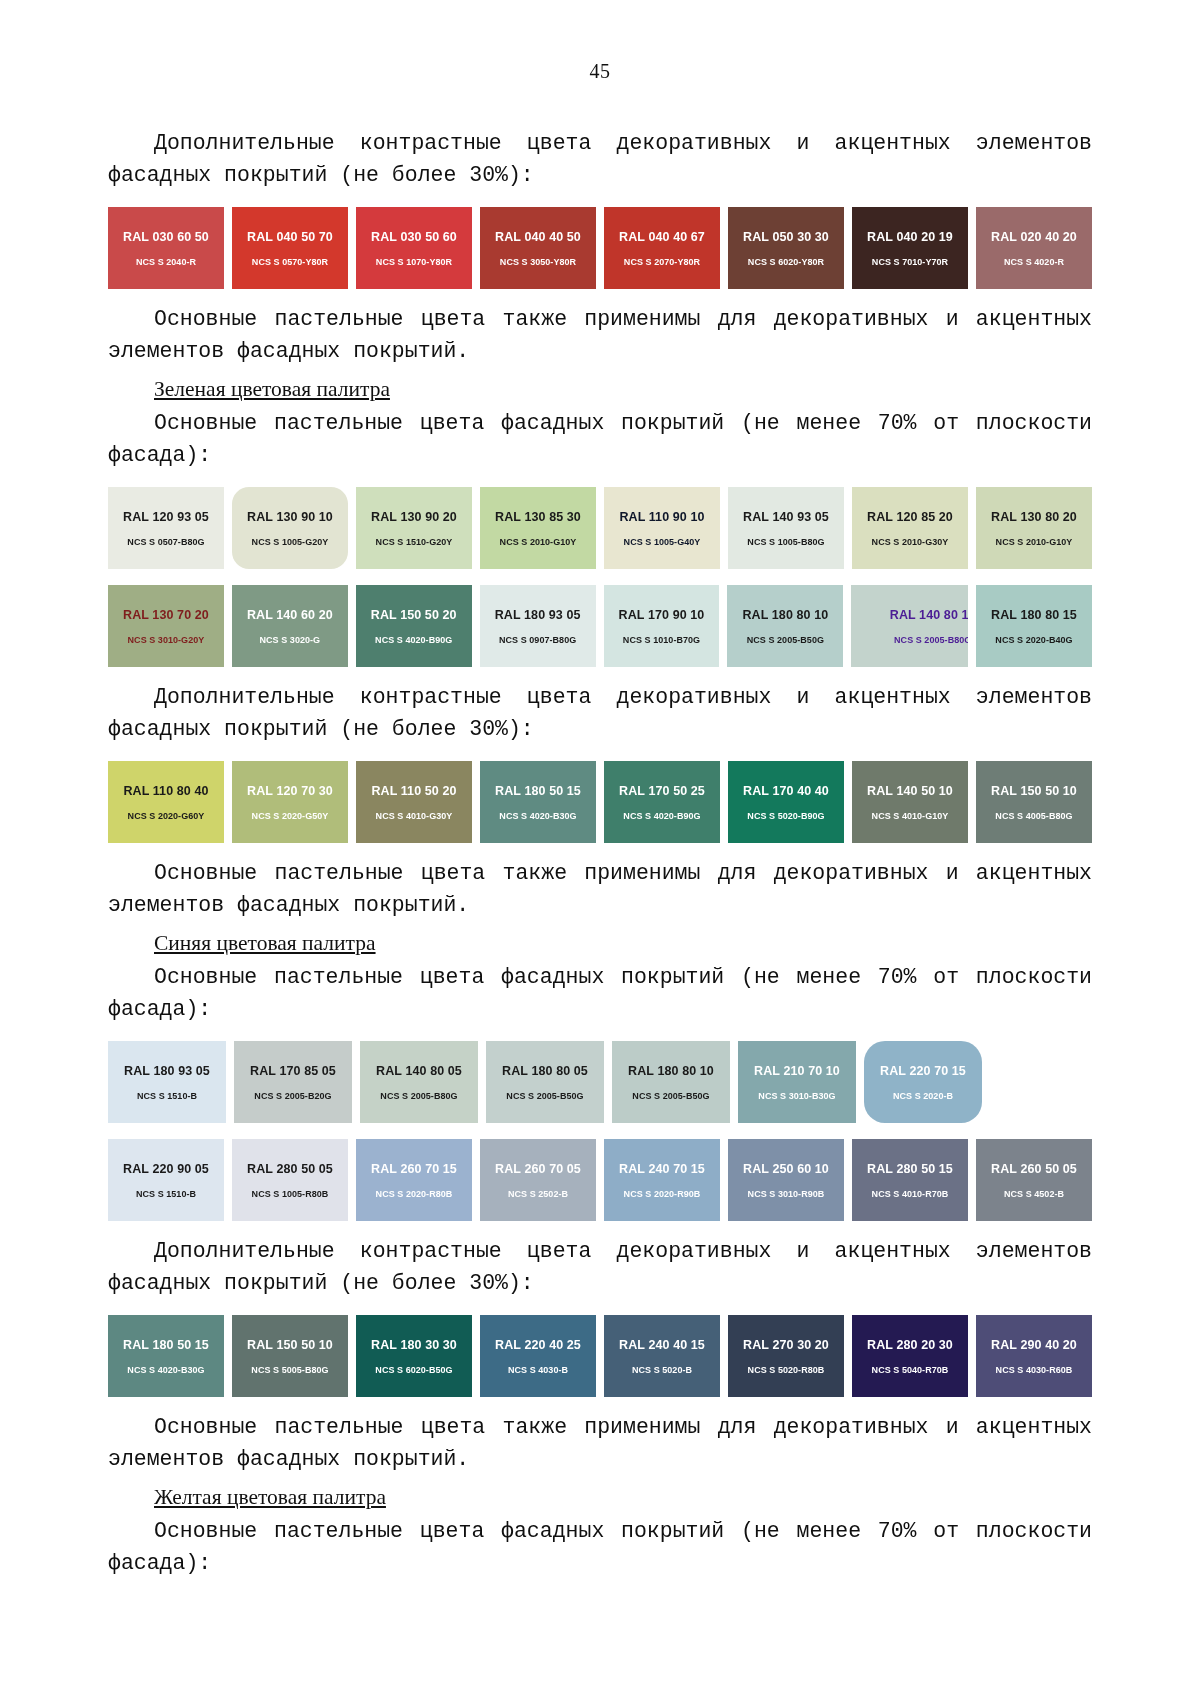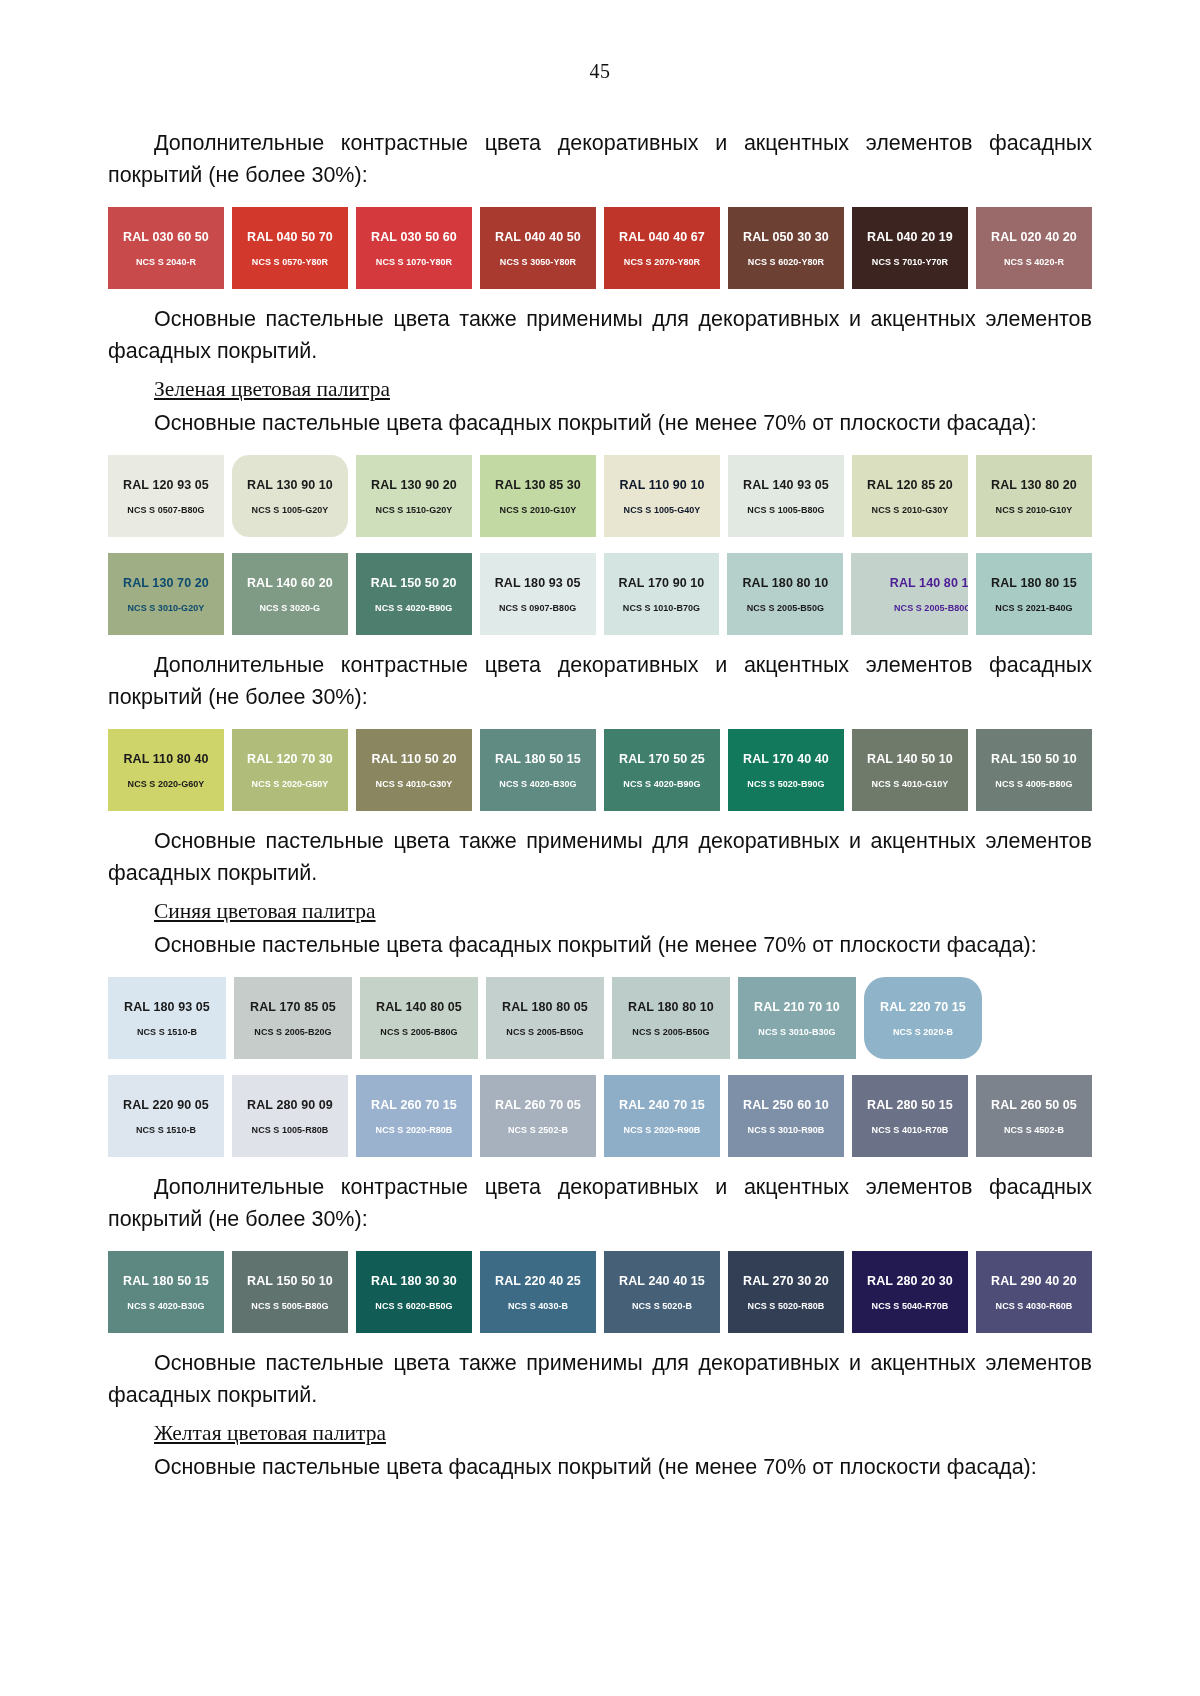--- a/index.html
+++ b/index.html
@@ -22,21 +22,21 @@
     font-family:"Liberation Serif", serif;
     margin:0 0 44px 0;
     letter-spacing:.5px;
   }
   p.body-text{
     margin:0 0 2px 0;
     font-size:21.5px;
     line-height:32px;
     text-align:justify;
     text-indent:46px;
-    font-family:Liberation Sans, sans-serif;
+    font-family:Liberation Mono, monospace;
     hyphens:none;
   }
   .subhead{
     margin:6px 0 2px 0;
     font-size:21.5px;
     line-height:32px;
     text-indent:46px;
     font-family:"Liberation Serif", serif;
   }
   .subhead span.u{
@@ -154,21 +154,21 @@
       <div class="swatch" style="background: rgb(218, 223, 191); color: rgb(26, 26, 26);">
         <div class="ral">RAL 120 85 20</div>
         <div class="ncs">NCS S 2010-G30Y</div>
       </div>
       <div class="swatch" style="background: rgb(207, 217, 183); color: rgb(26, 26, 26);">
         <div class="ral">RAL 130 80 20</div>
         <div class="ncs">NCS S 2010-G10Y</div>
       </div>
     </div>
   <div class="swatch-row">
-      <div class="swatch" style="background: rgb(159, 174, 133); color: #0c4a6e;">
+      <div class="swatch" style="background: rgb(159, 174, 133); color: #7f1d1d;">
         <div class="ral">RAL 130 70 20</div>
         <div class="ncs">NCS S 3010-G20Y</div>
       </div>
       <div class="swatch" style="background: rgb(127, 154, 133); color: rgb(255, 255, 255);">
         <div class="ral">RAL 140 60 20</div>
         <div class="ncs">NCS S 3020-G</div>
       </div>
       <div class="swatch" style="background: rgb(78, 127, 110); color: rgb(255, 255, 255);">
         <div class="ral">RAL 150 50 20</div>
         <div class="ncs">NCS S 4020-B90G</div>
@@ -184,21 +184,21 @@
       <div class="swatch" style="background: rgb(181, 207, 203); color: rgb(26, 26, 26);">
         <div class="ral">RAL 180 80 10</div>
         <div class="ncs">NCS S 2005-B50G</div>
       </div>
       <div class="swatch" style="background: rgb(195, 211, 204); color: #4c1d95; padding-left: 46px;">
         <div class="ral">RAL 140 80 10</div>
         <div class="ncs">NCS S 2005-B80G</div>
       </div>
       <div class="swatch" style="background: rgb(168, 203, 196); color: rgb(26, 26, 26);">
         <div class="ral">RAL 180 80 15</div>
-        <div class="ncs">NCS S 2021-B40G</div>
+        <div class="ncs">NCS S 2020-B40G</div>
       </div>
     </div>
 
   <p class="body-text">Дополнительные контрастные цвета декоративных и акцентных элементов фасадных покрытий (не более 30%):</p>
 
   <div class="swatch-row">
       <div class="swatch" style="background: rgb(207, 212, 106); color: rgb(26, 26, 26);">
         <div class="ral">RAL 110 80 40</div>
         <div class="ncs">NCS S 2020-G60Y</div>
       </div>
@@ -267,21 +267,21 @@
         <div class="ral">RAL 220 70 15</div>
         <div class="ncs">NCS S 2020-B</div>
       </div>
     </div>
   <div class="swatch-row">
       <div class="swatch" style="background: rgb(221, 230, 239); color: rgb(26, 26, 26);">
         <div class="ral">RAL 220 90 05</div>
         <div class="ncs">NCS S 1510-B</div>
       </div>
       <div class="swatch" style="background: rgb(224, 226, 234); color: rgb(26, 26, 26);">
-        <div class="ral">RAL 280 90 09</div>
+        <div class="ral">RAL 280 50 05</div>
         <div class="ncs">NCS S 1005-R80B</div>
       </div>
       <div class="swatch" style="background: rgb(155, 178, 207); color: rgb(255, 255, 255);">
         <div class="ral">RAL 260 70 15</div>
         <div class="ncs">NCS S 2020-R80B</div>
       </div>
       <div class="swatch" style="background: rgb(166, 177, 189); color: rgb(255, 255, 255);">
         <div class="ral">RAL 260 70 05</div>
         <div class="ncs">NCS S 2502-B</div>
       </div>

